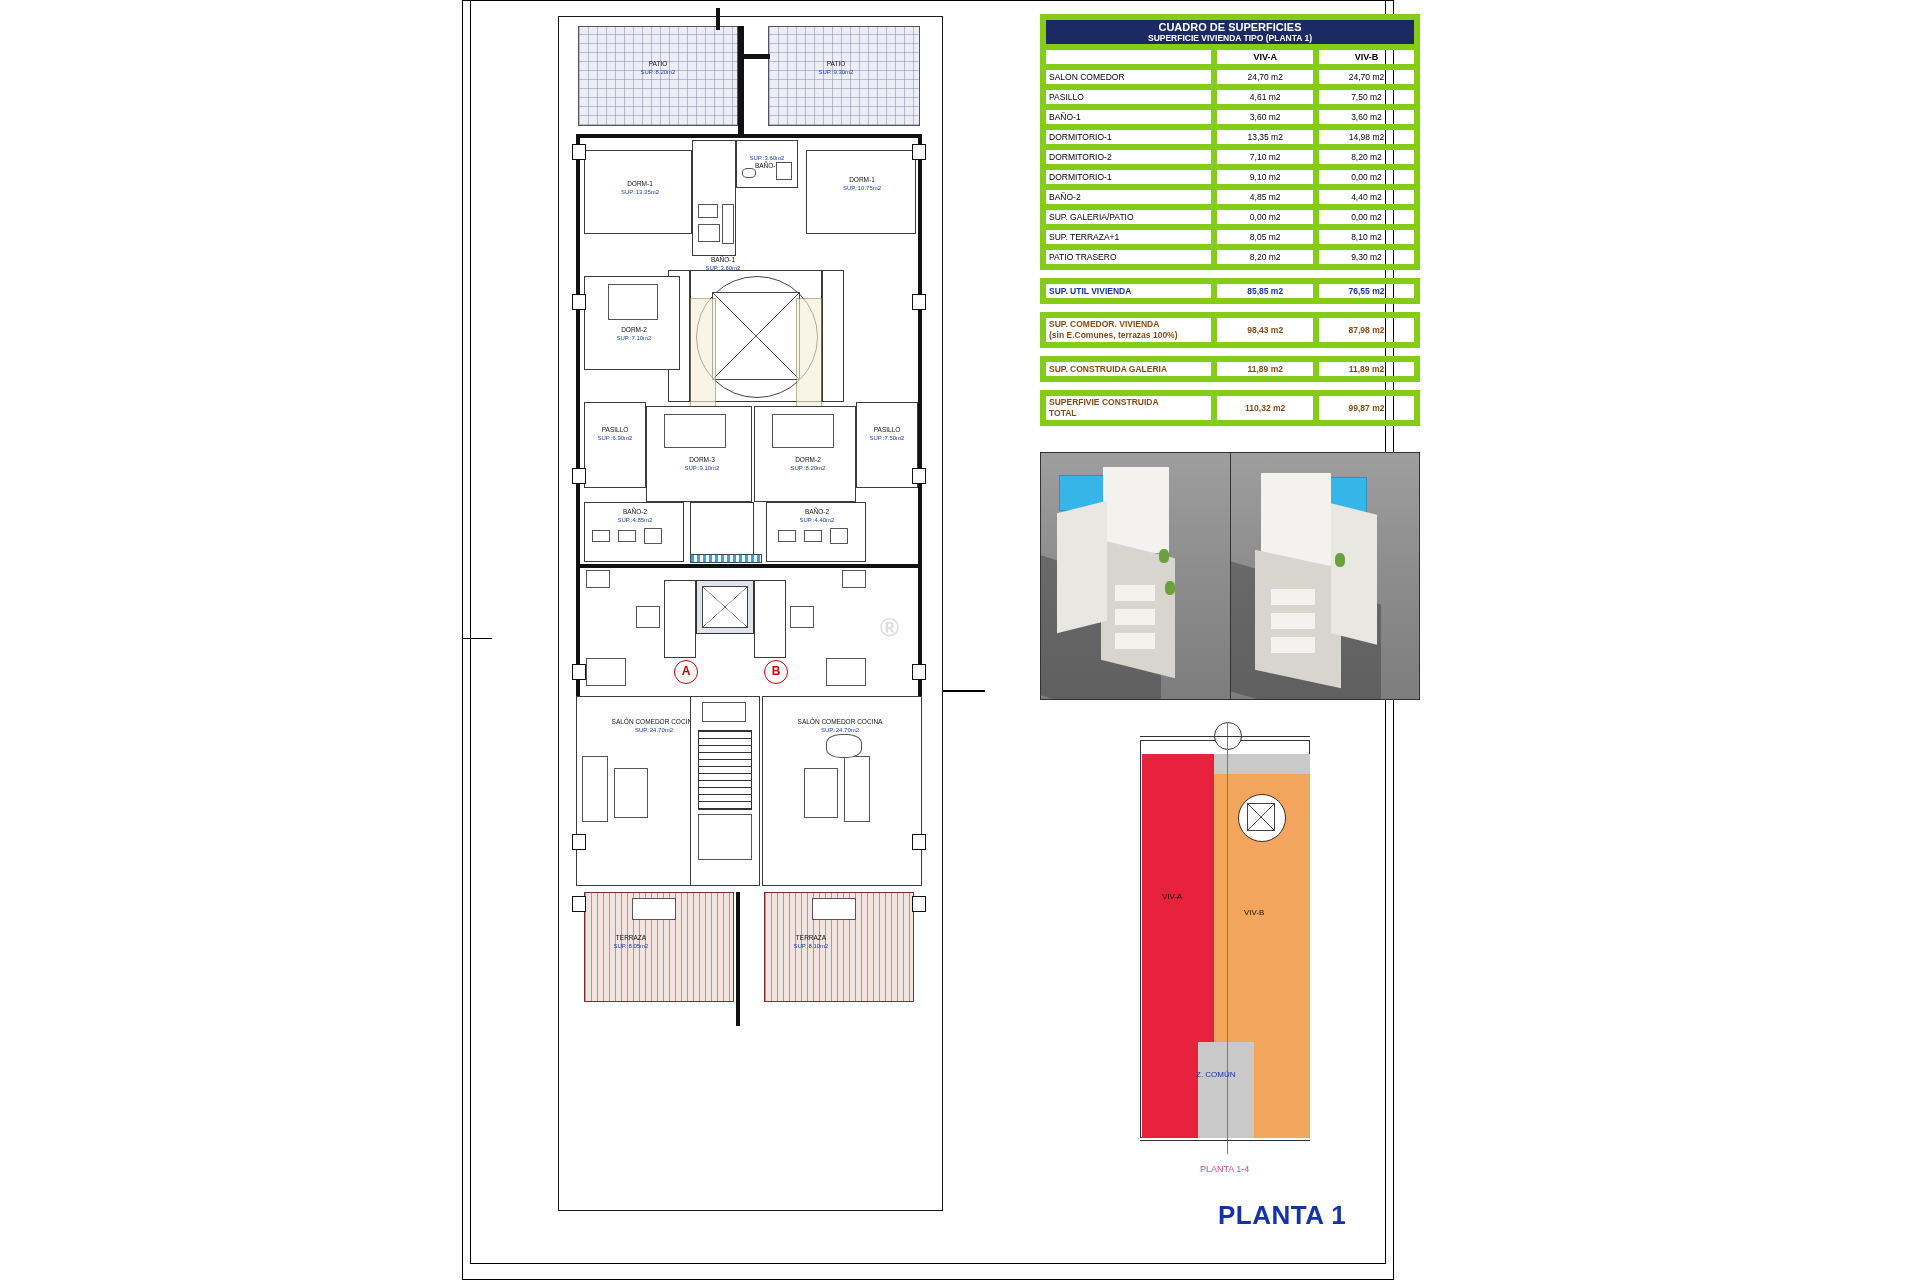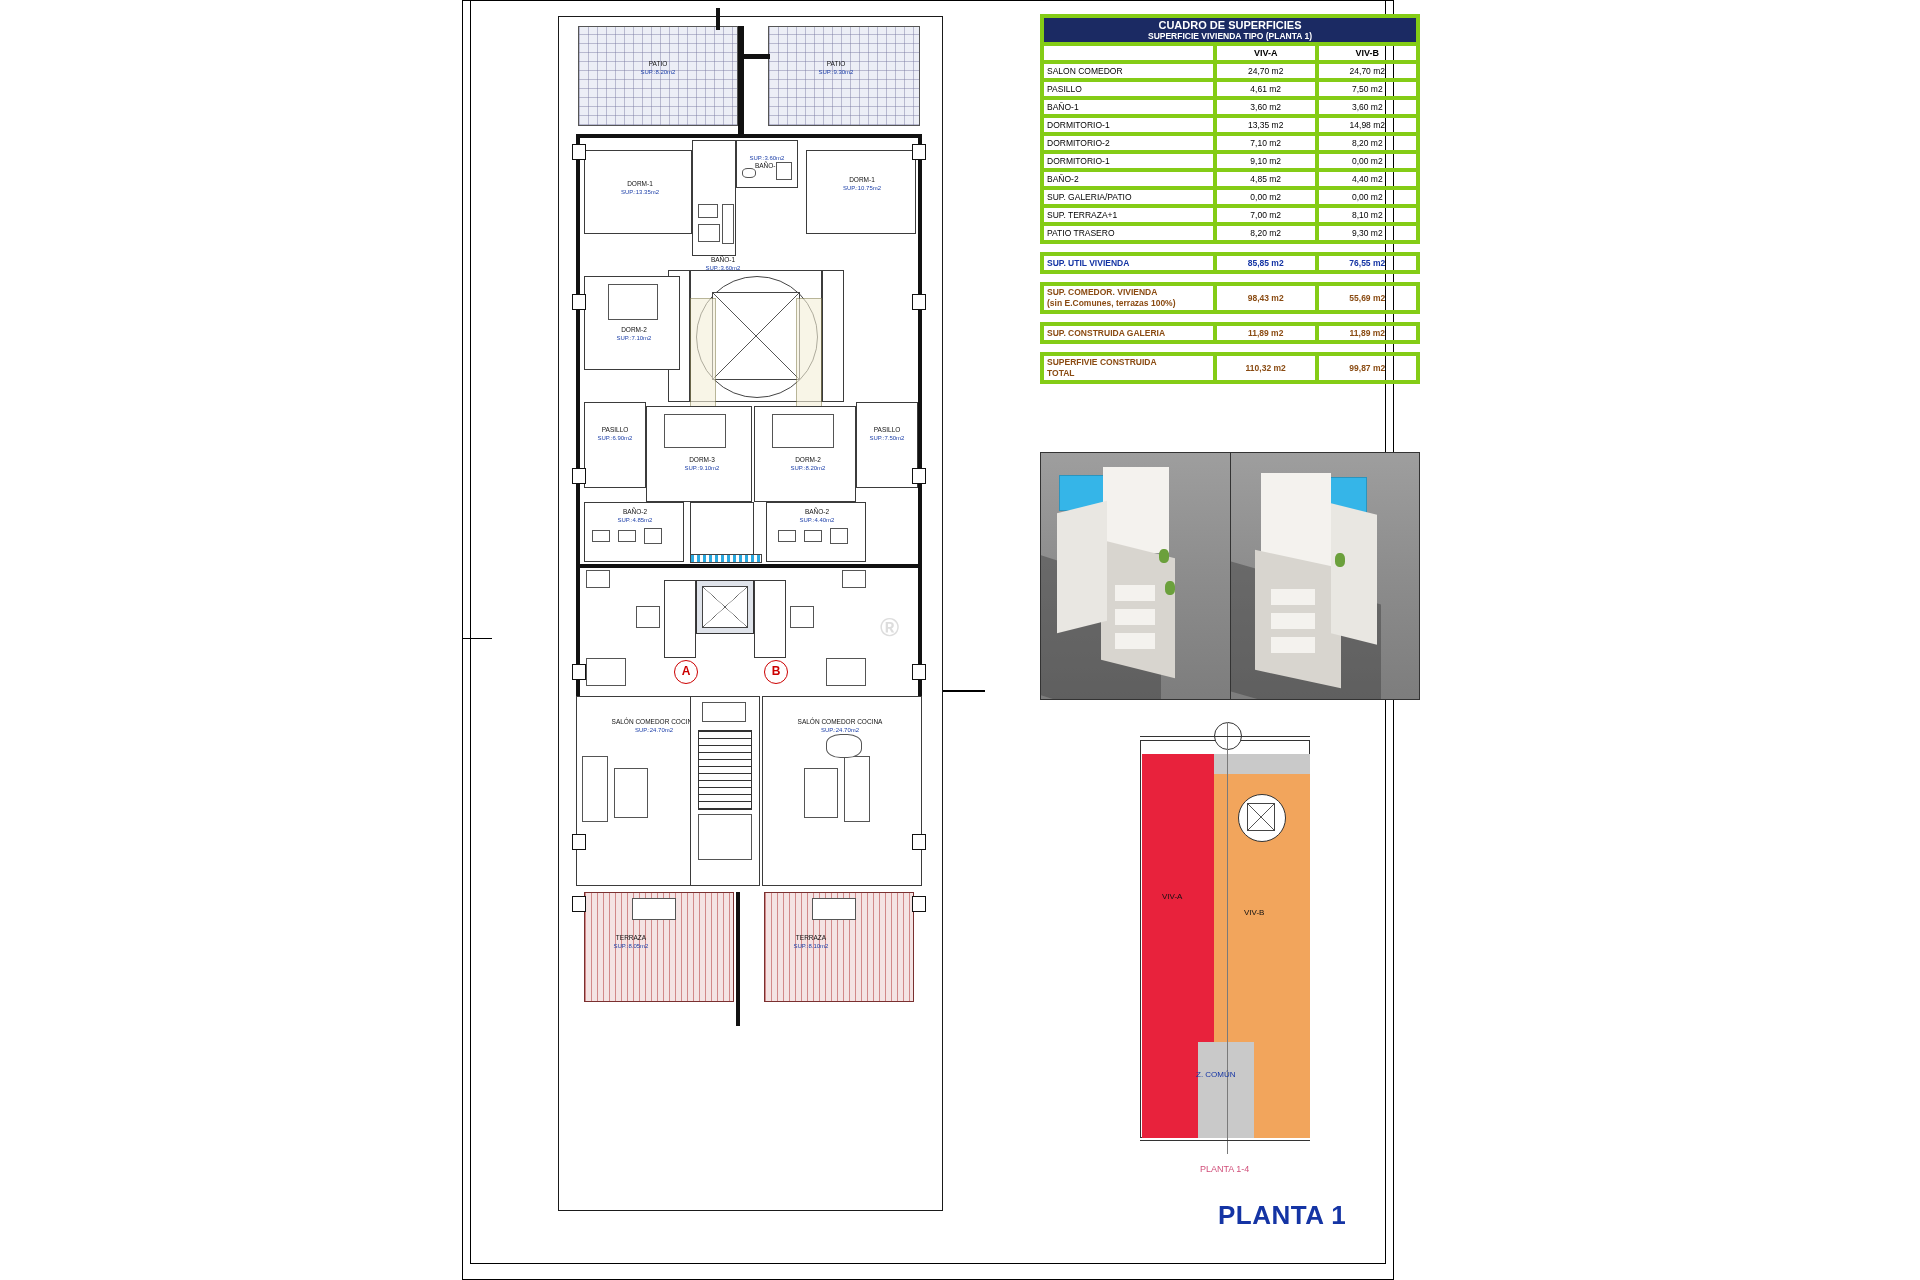--- a/index.html
+++ b/index.html
@@ -36,21 +36,21 @@
      repeating-linear-gradient(0deg,#333 0 1px,#fff 1px 7px);}
   .furn{position:absolute;border:1px solid #555;box-sizing:border-box;background:#fff;}
   .furn-r{position:absolute;border:1px solid #555;border-radius:40%;box-sizing:border-box;background:#fff;}
   .kitchen{position:absolute;border:1px solid #444;box-sizing:border-box;background:
      repeating-linear-gradient(90deg,#2aa9e0 0 3px,#fff 3px 6px);}
   .lift{position:absolute;border:1.5px solid #333;background:#dfe3ea;box-sizing:border-box;}
 
   
   .tblwrap{position:absolute;left:1040px;top:14px;width:380px;}
   table.sup{border-collapse:collapse;width:380px;font-size:8.5px;}
-  table.sup td{border:4px solid #84cc16;padding:1px 3px;height:12px;}
+  table.sup td{border:6px solid #84cc16;padding:1px 3px;height:12px;}
   .hdr{background:#1b2a63;color:#fff;text-align:center;font-weight:bold;font-size:11px;padding:3px 0;border:1px solid #1b2a63;}
   .hdr small{display:block;font-size:8.5px;font-weight:bold;}
   .colh{text-align:center;font-weight:bold;font-size:9px;}
   .num{text-align:center;}
   .blue{color:#1434a4;font-weight:bold;}
   .brown{color:#8a4b12;font-weight:bold;}
   .nb{border:none !important;}
 
   
   .renders{position:absolute;left:1040px;top:452px;width:380px;height:248px;border:1px solid #333;box-sizing:border-box;display:flex;}
@@ -318,21 +318,21 @@
         <td class="num">4,85  m2</td>
         <td class="num">4,40  m2</td>
       </tr>
       <tr>
         <td>SUP. GALERIA/PATIO</td>
         <td class="num">0,00  m2</td>
         <td class="num">0,00  m2</td>
       </tr>
       <tr>
         <td>SUP. TERRAZA+1</td>
-        <td class="num">7,00  m2</td>
+        <td class="num">8,05  m2</td>
         <td class="num">8,10  m2</td>
       </tr>
       <tr>
         <td>PATIO TRASERO</td>
         <td class="num">8,20  m2</td>
         <td class="num">9,30  m2</td>
       </tr>
 
       <tr>
             <td class="nb" colspan="3" style="height:6px;"></td>
@@ -347,21 +347,21 @@
       <tr>
             <td class="nb" colspan="3" style="height:6px;"></td>
           </tr>
 
       <tr>
         <td class="brown" style="line-height:11px;">
           <span>SUP. COMEDOR. VIVIENDA</span><br>
           <span>(sin E.Comunes, terrazas 100%)</span>
         </td>
         <td class="num brown">98,43  m2</td>
-        <td class="num brown">55,69  m2</td>
+        <td class="num brown">87,98  m2</td>
       </tr>
 
       <tr>
             <td class="nb" colspan="3" style="height:6px;"></td>
           </tr>
 
       <tr>
         <td class="brown">SUP. CONSTRUIDA GALERIA</td>
         <td class="num brown">11,89 m2</td>
         <td class="num brown">11,89 m2</td>

